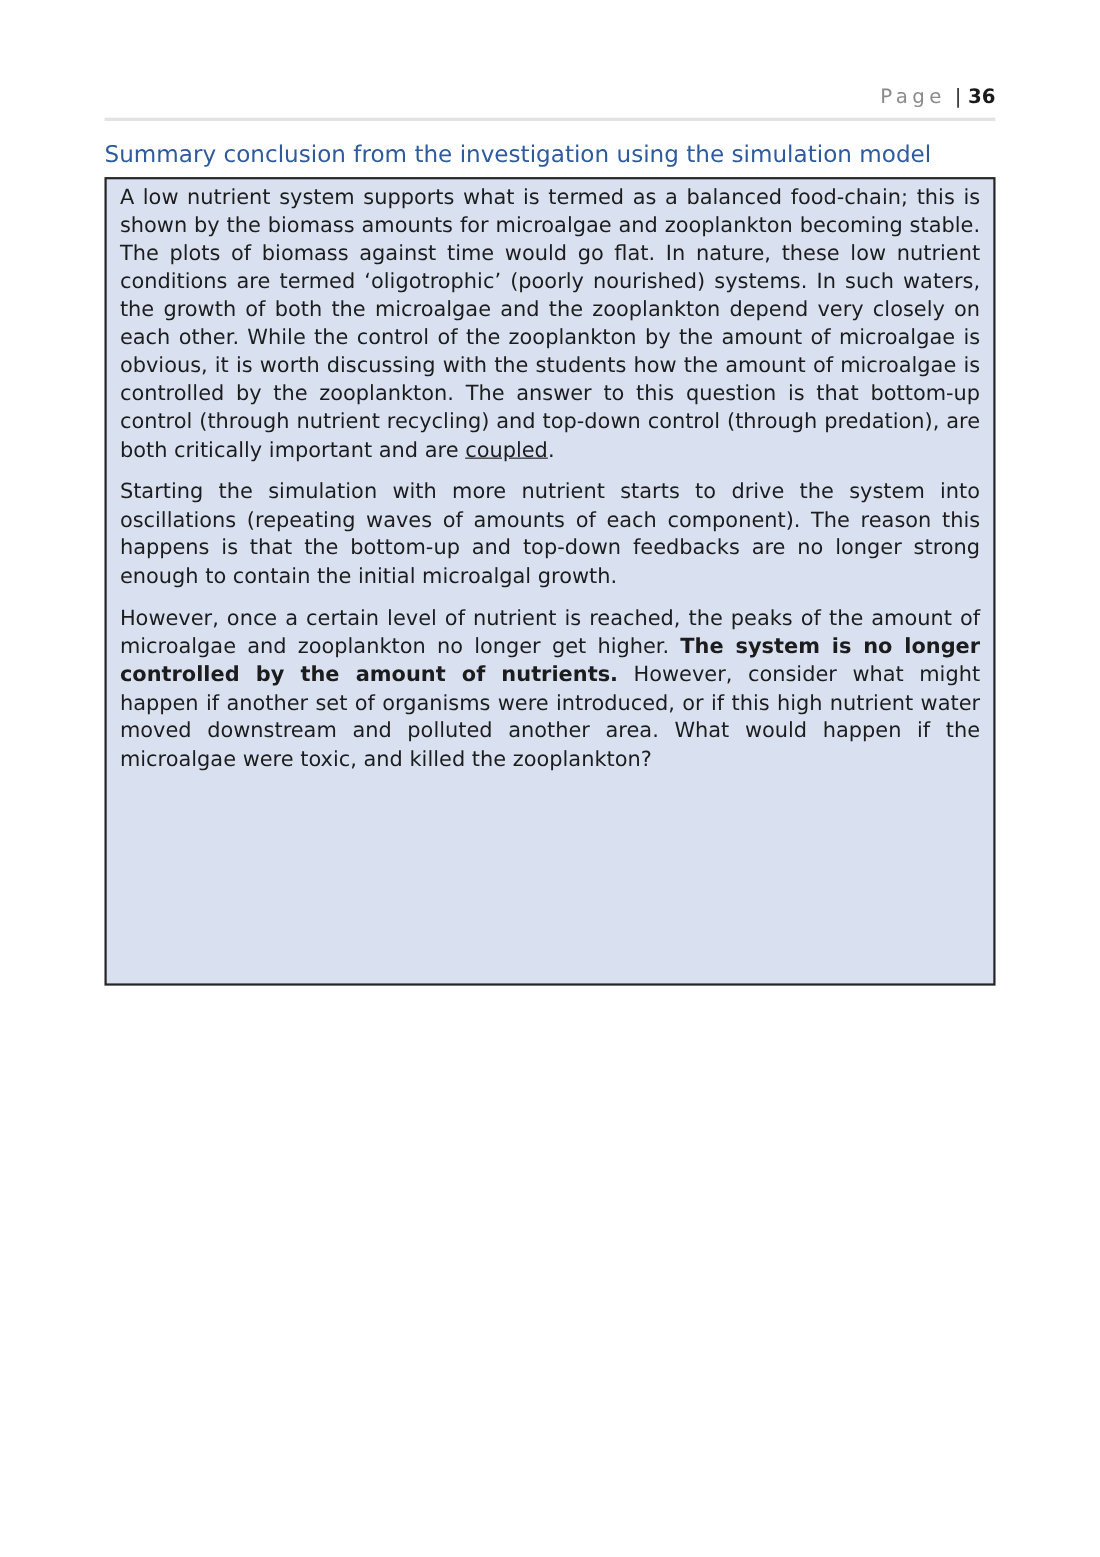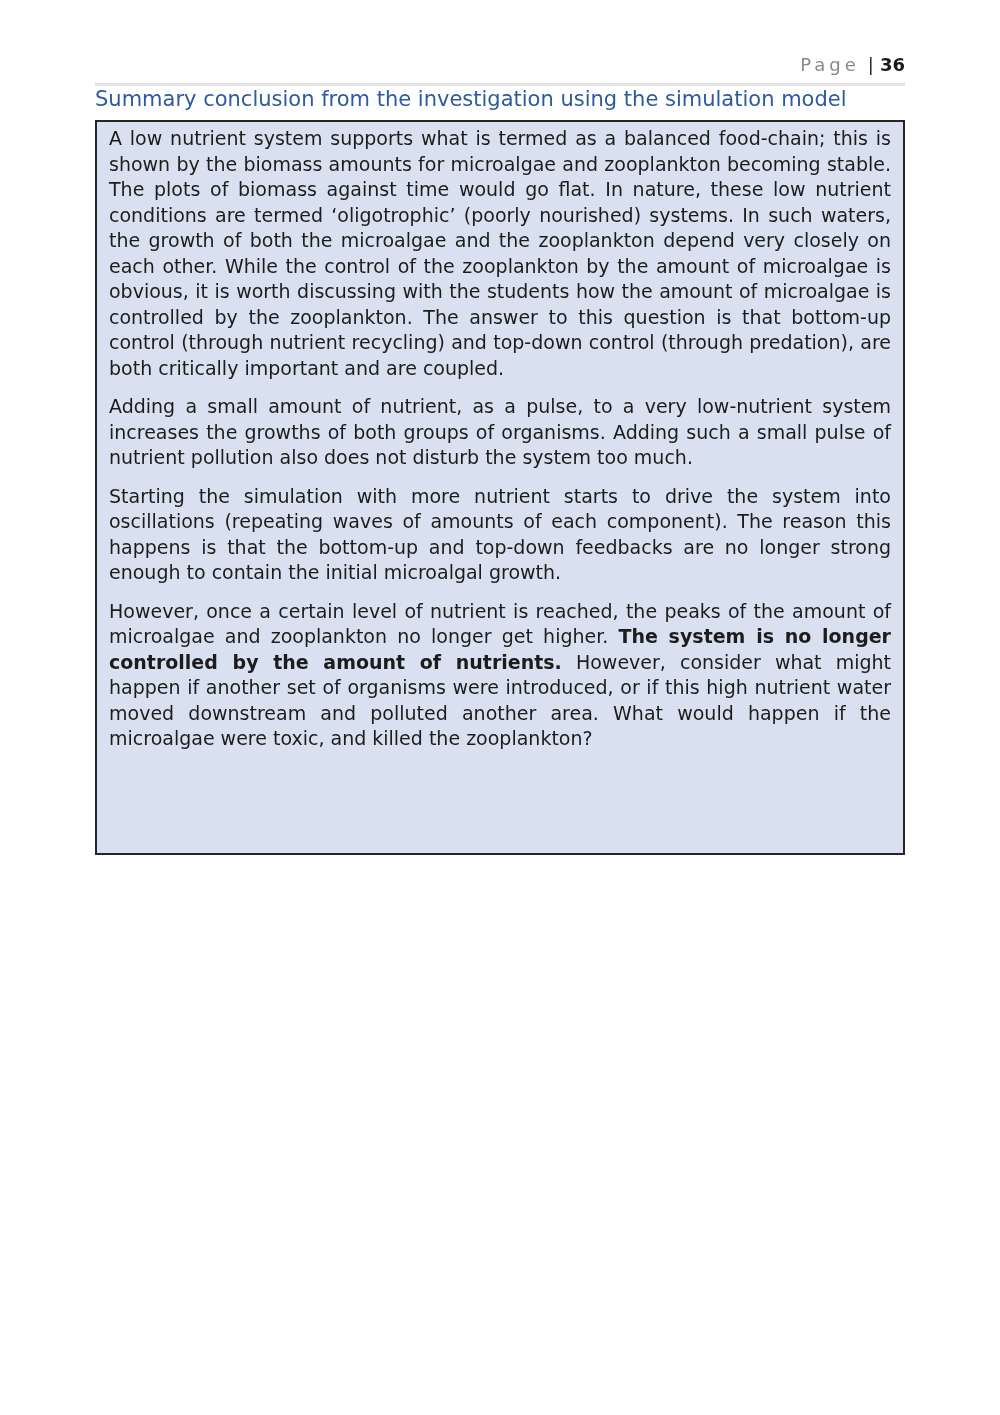--- a/index.html
+++ b/index.html
@@ -11,21 +11,21 @@
     font-family: "DejaVu Sans", "Liberation Sans", sans-serif;
     color: #1f1f1f;
   }
   .page-inner {
     position: absolute;
     left: 95px;
     top: 0;
     width: 810px;
   }
   .doc-header {
-    padding-top: 54px;
+    padding-top: 78px;
     padding-bottom: 7px;
     text-align: right;
     border-bottom: 3px solid #e3e3e3;
     font-size: 18px;
     line-height: 22px;
     white-space: nowrap;
   }
   .doc-header .page-word {
     color: #8a8a8a;
     letter-spacing: 4px;
@@ -33,20 +33,21 @@
   .doc-header .separator {
     color: #2a2a2a;
     margin: 0 6px 0 8px;
     font-weight: 400;
   }
   .doc-header .page-number {
     color: #1a1a1a;
     font-weight: bold;
   }
   .section-heading {
+    margin-top: 17px;
     margin-bottom: 7px;
     color: var(--heading-color, #2e5b9e);
     font-size: 21px;
     font-weight: 400;
     line-height: 27px;
   }
   .summary-box {
     width: 810px;
     height: 735px;
     background: var(--box-bg, #d9e1f1);
@@ -56,33 +57,32 @@
   }
   .summary-box p {
     font-size: 19px;
     line-height: 25.5px;
     text-align: justify;
     margin: 0 0 13px 0;
     color: #1c1c1c;
   }
   .seg-i { }
   .seg-b { font-weight: bold; }
-  .seg-u { }
+  .seg-u { text-decoration: underline; }
 </style>
 </head>
 <body>
 
 <div class="page-inner">
 
   <div class="doc-header">
     <span class="page-word">Page</span><span class="separator">|</span><span class="page-number">36</span>
   </div>
 
   <h1 class="section-heading">Summary conclusion from the investigation using the simulation model</h1>
 
   <div class="summary-box" id="summary-box">
       <p><span>A low nutrient system supports what is termed as a </span><span class="seg-i">balanced</span><span> food-chain; this is shown by the biomass amounts for microalgae and zooplankton becoming stable. The plots of biomass against time would go flat. In nature, these low nutrient conditions are termed ‘</span><span class="seg-i">oligotrophic</span><span>’ (poorly nourished) systems. In such waters, the growth of both the microalgae and the zooplankton depend very closely on each other. While the control of the zooplankton by the amount of microalgae is obvious, it is worth discussing with the students how the amount of microalgae is controlled by the zooplankton. The answer to this question is that </span><span class="seg-i">bottom-up</span><span> control (through nutrient recycling) and </span><span class="seg-i">top-down</span><span> control (through predation), are both critically important and are </span><span class="seg-u">coupled</span><span>.</span></p>
-      <p><span>Adding a small amount of nutrient, as a pulse, to a very low-nutrient system increases the growths of both groups of organisms. Adding such a small pulse of nutrient pollution also does not disturb the system too much.</span></p>
       <p><span>Starting the simulation with more nutrient starts to drive the system into oscillations (repeating waves of amounts of each component). The reason this happens is that the bottom-up and top-down feedbacks are no longer strong enough to contain the initial microalgal growth.</span></p>
       <p><span>However, once a certain level of nutrient is reached, the peaks of the amount of microalgae and zooplankton no longer get higher. </span><span class="seg-b">The system is no longer controlled by the amount of nutrients.</span><span> However, consider what might happen if another set of organisms were introduced, or if this high nutrient water moved downstream and polluted another area. What would happen if the microalgae were toxic, and killed the zooplankton?</span></p>
     </div>
 
 </div>
 
 </body></html>

